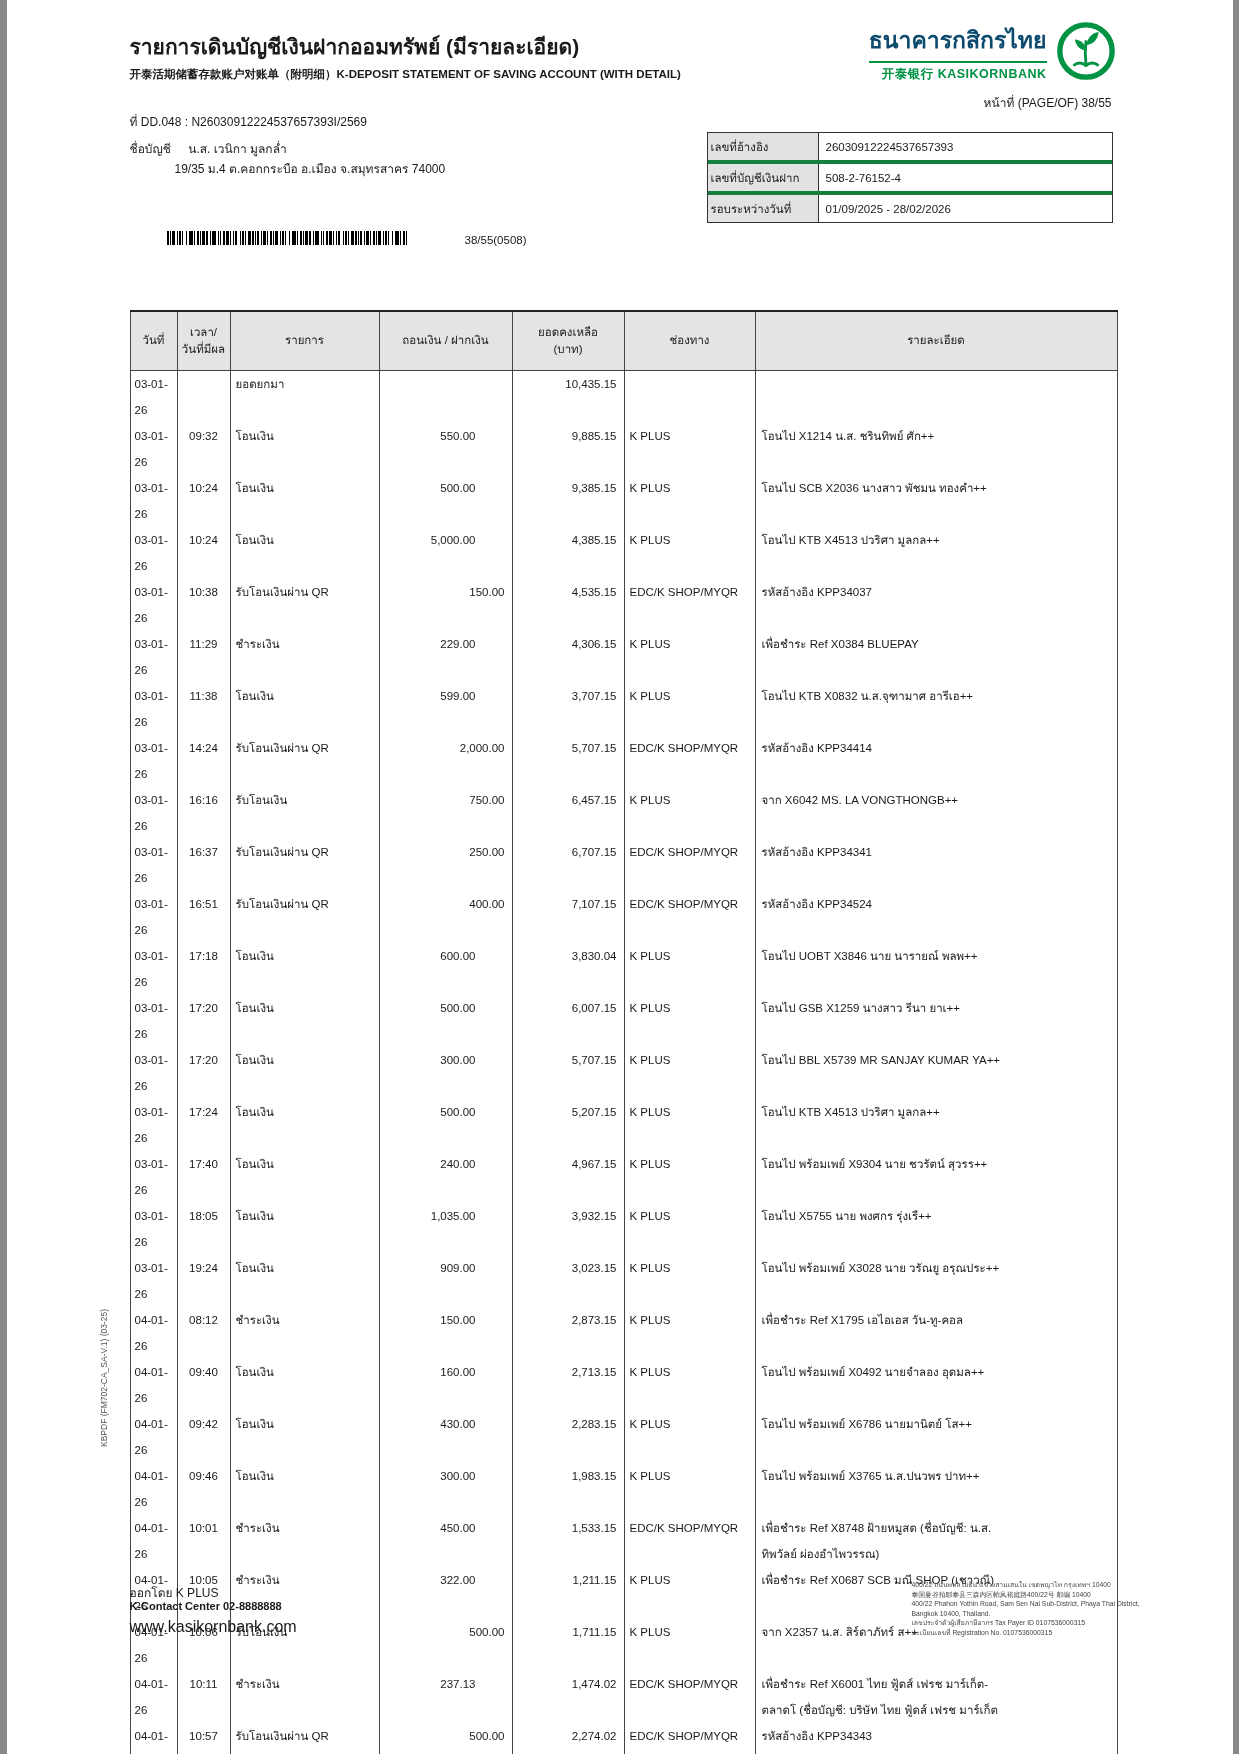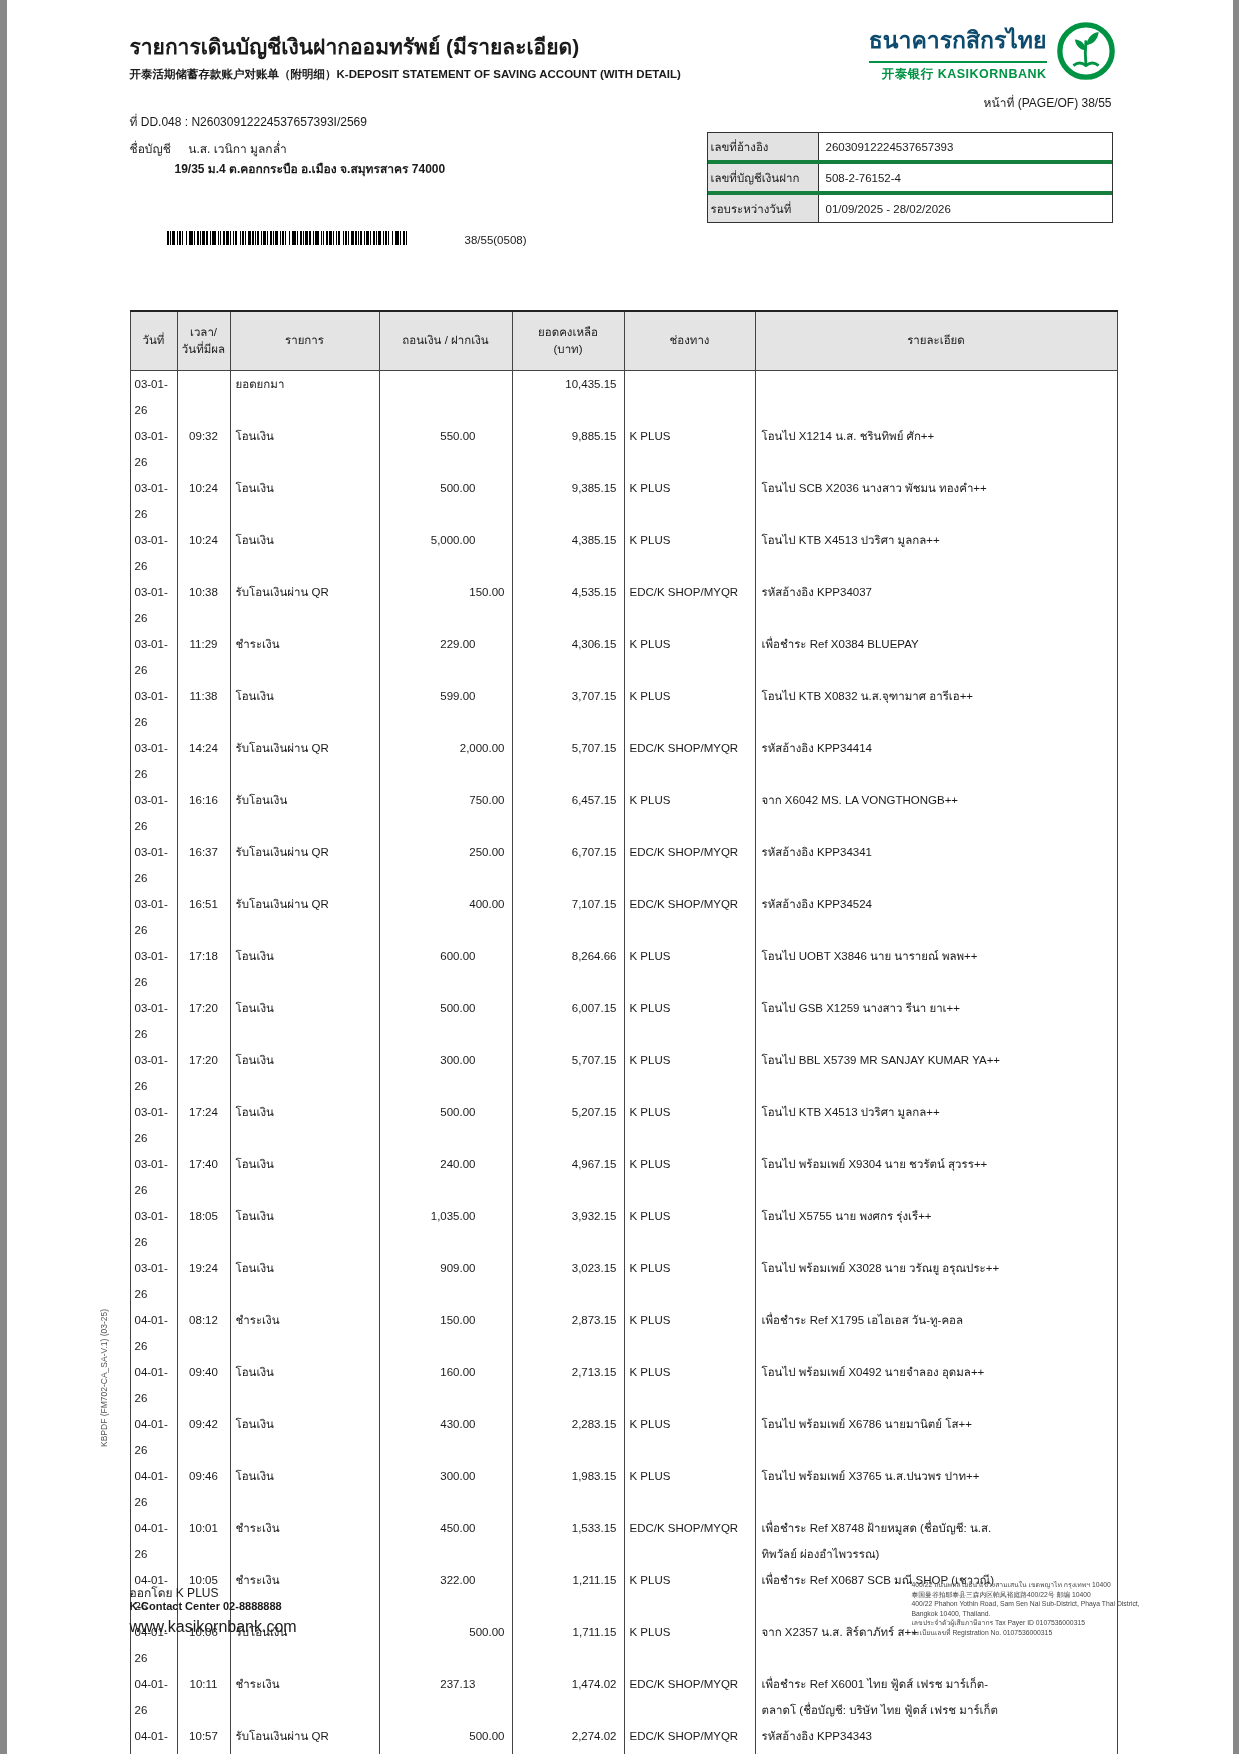--- a/index.html
+++ b/index.html
@@ -11,21 +11,21 @@
   .subtitle{position:absolute;left:123px;top:67px;font-size:11.5px;font-weight:bold;}
   .brand{position:absolute;top:22px;left:780px;width:260px;text-align:right;}
   .brand-th{display:inline-block;font-size:23px;font-weight:bold;color:#0c4a6e;
             padding-bottom:3px;border-bottom:2.5px solid #009344;}
   .brand-en{font-size:12.5px;font-weight:bold;color:#009344;margin-top:3px;letter-spacing:.5px;}
   .logo-icon{position:absolute;left:1048px;top:20px;}
   .page-of{position:absolute;left:870px;top:93px;width:235px;text-align:right;font-size:12px;}
   .doc-no{position:absolute;left:123px;top:112px;font-size:12px;}
   .acct-line{position:absolute;left:123px;top:139px;font-size:12px;}
   .acct-line .nm{margin-left:14px;}
-  .acct-addr{position:absolute;left:168px;top:159px;font-size:12px;font-weight:bold;}
+  .acct-addr{position:absolute;left:168px;top:159px;font-size:12px;}
 
   
   .info-box{position:absolute;left:700px;top:132px;width:404px;border:1px solid #333;font-size:11.5px;}
   .info-row{display:flex;height:27px;}
   .info-row + .info-row{border-top:4px solid #15803d;}
   .info-label{width:104px;background:#e2e2e2;border-right:1px solid #333;
               display:flex;align-items:center;padding:0 3px;}
   .info-value{display:flex;align-items:center;padding:0 7px;}
 
   
@@ -284,21 +284,21 @@
           </tr>
 
           <tr>
             <td class="c-date">03-01-26</td>
             <td class="c-time">17:18</td>
             <td class="c-item">โอนเงิน</td>
             <td class="c-amt">
               <span class="amt-out">600.00</span>
 
             </td>
-            <td class="c-bal">8,264.66</td>
+            <td class="c-bal">3,830.04</td>
             <td class="c-ch">K PLUS</td>
             <td class="c-det">โอนไป UOBT X3846 นาย นารายณ์ พลพ++</td>
           </tr>
 
           <tr>
             <td class="c-date">03-01-26</td>
             <td class="c-time">17:20</td>
             <td class="c-item">โอนเงิน</td>
             <td class="c-amt">
               <span class="amt-out">500.00</span>

